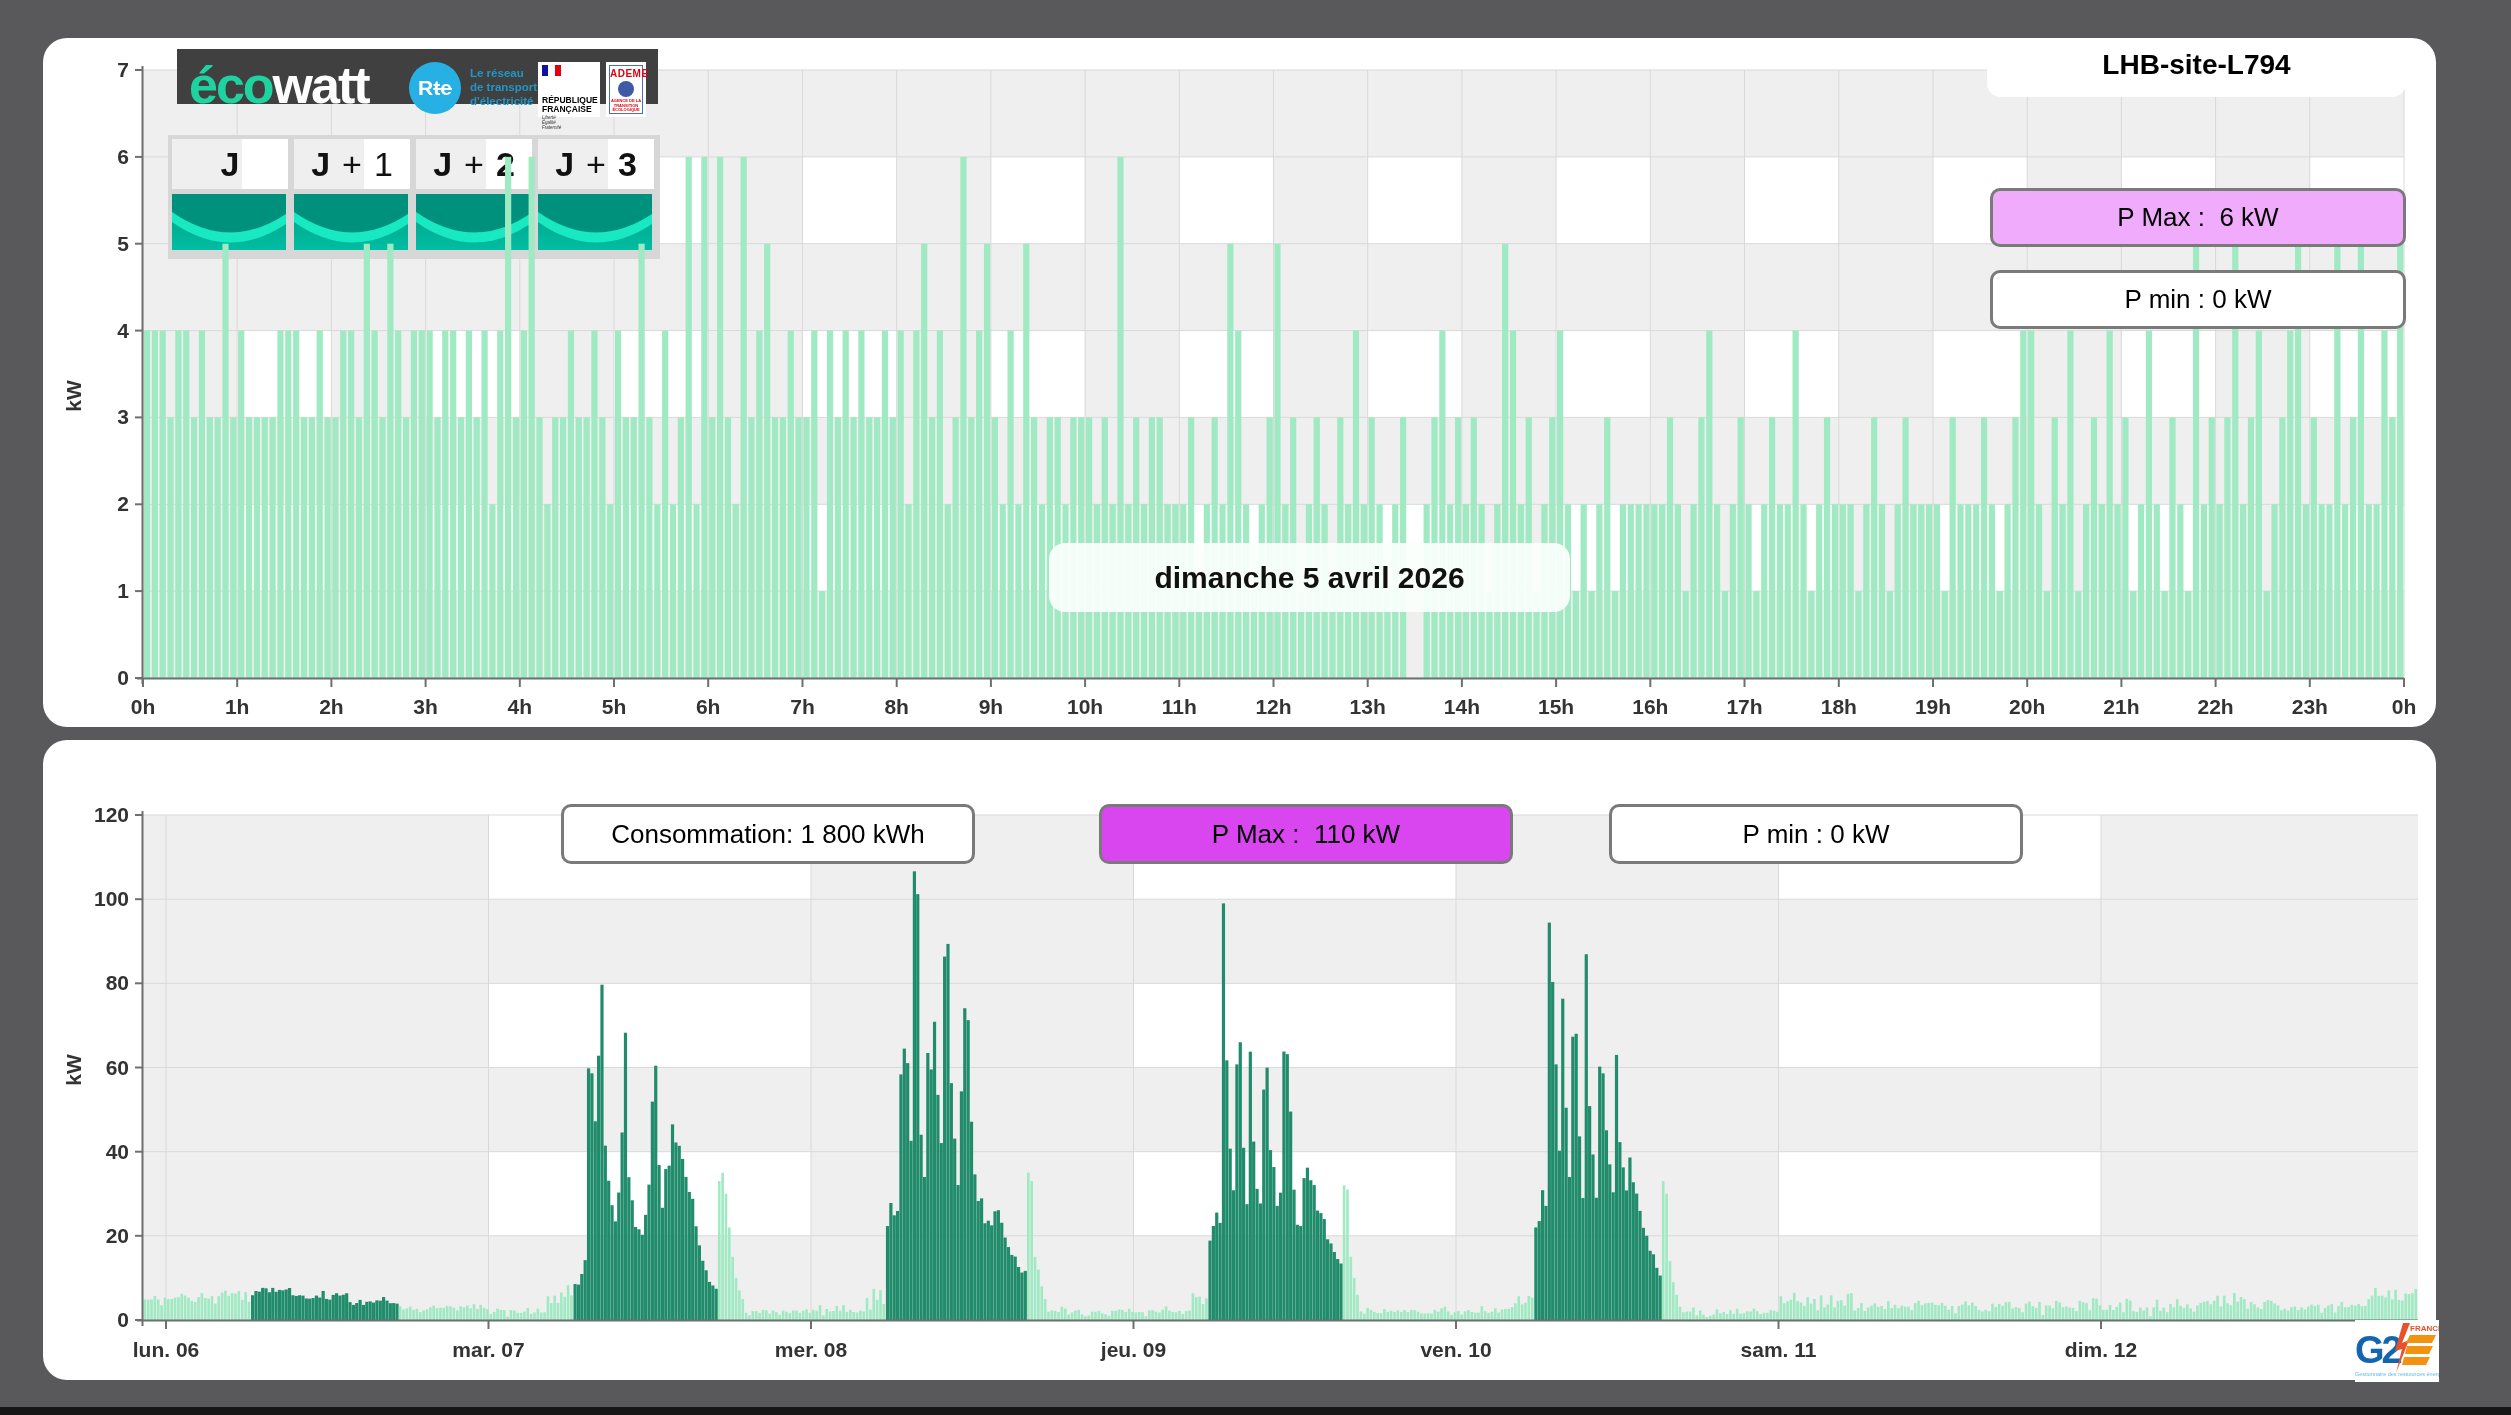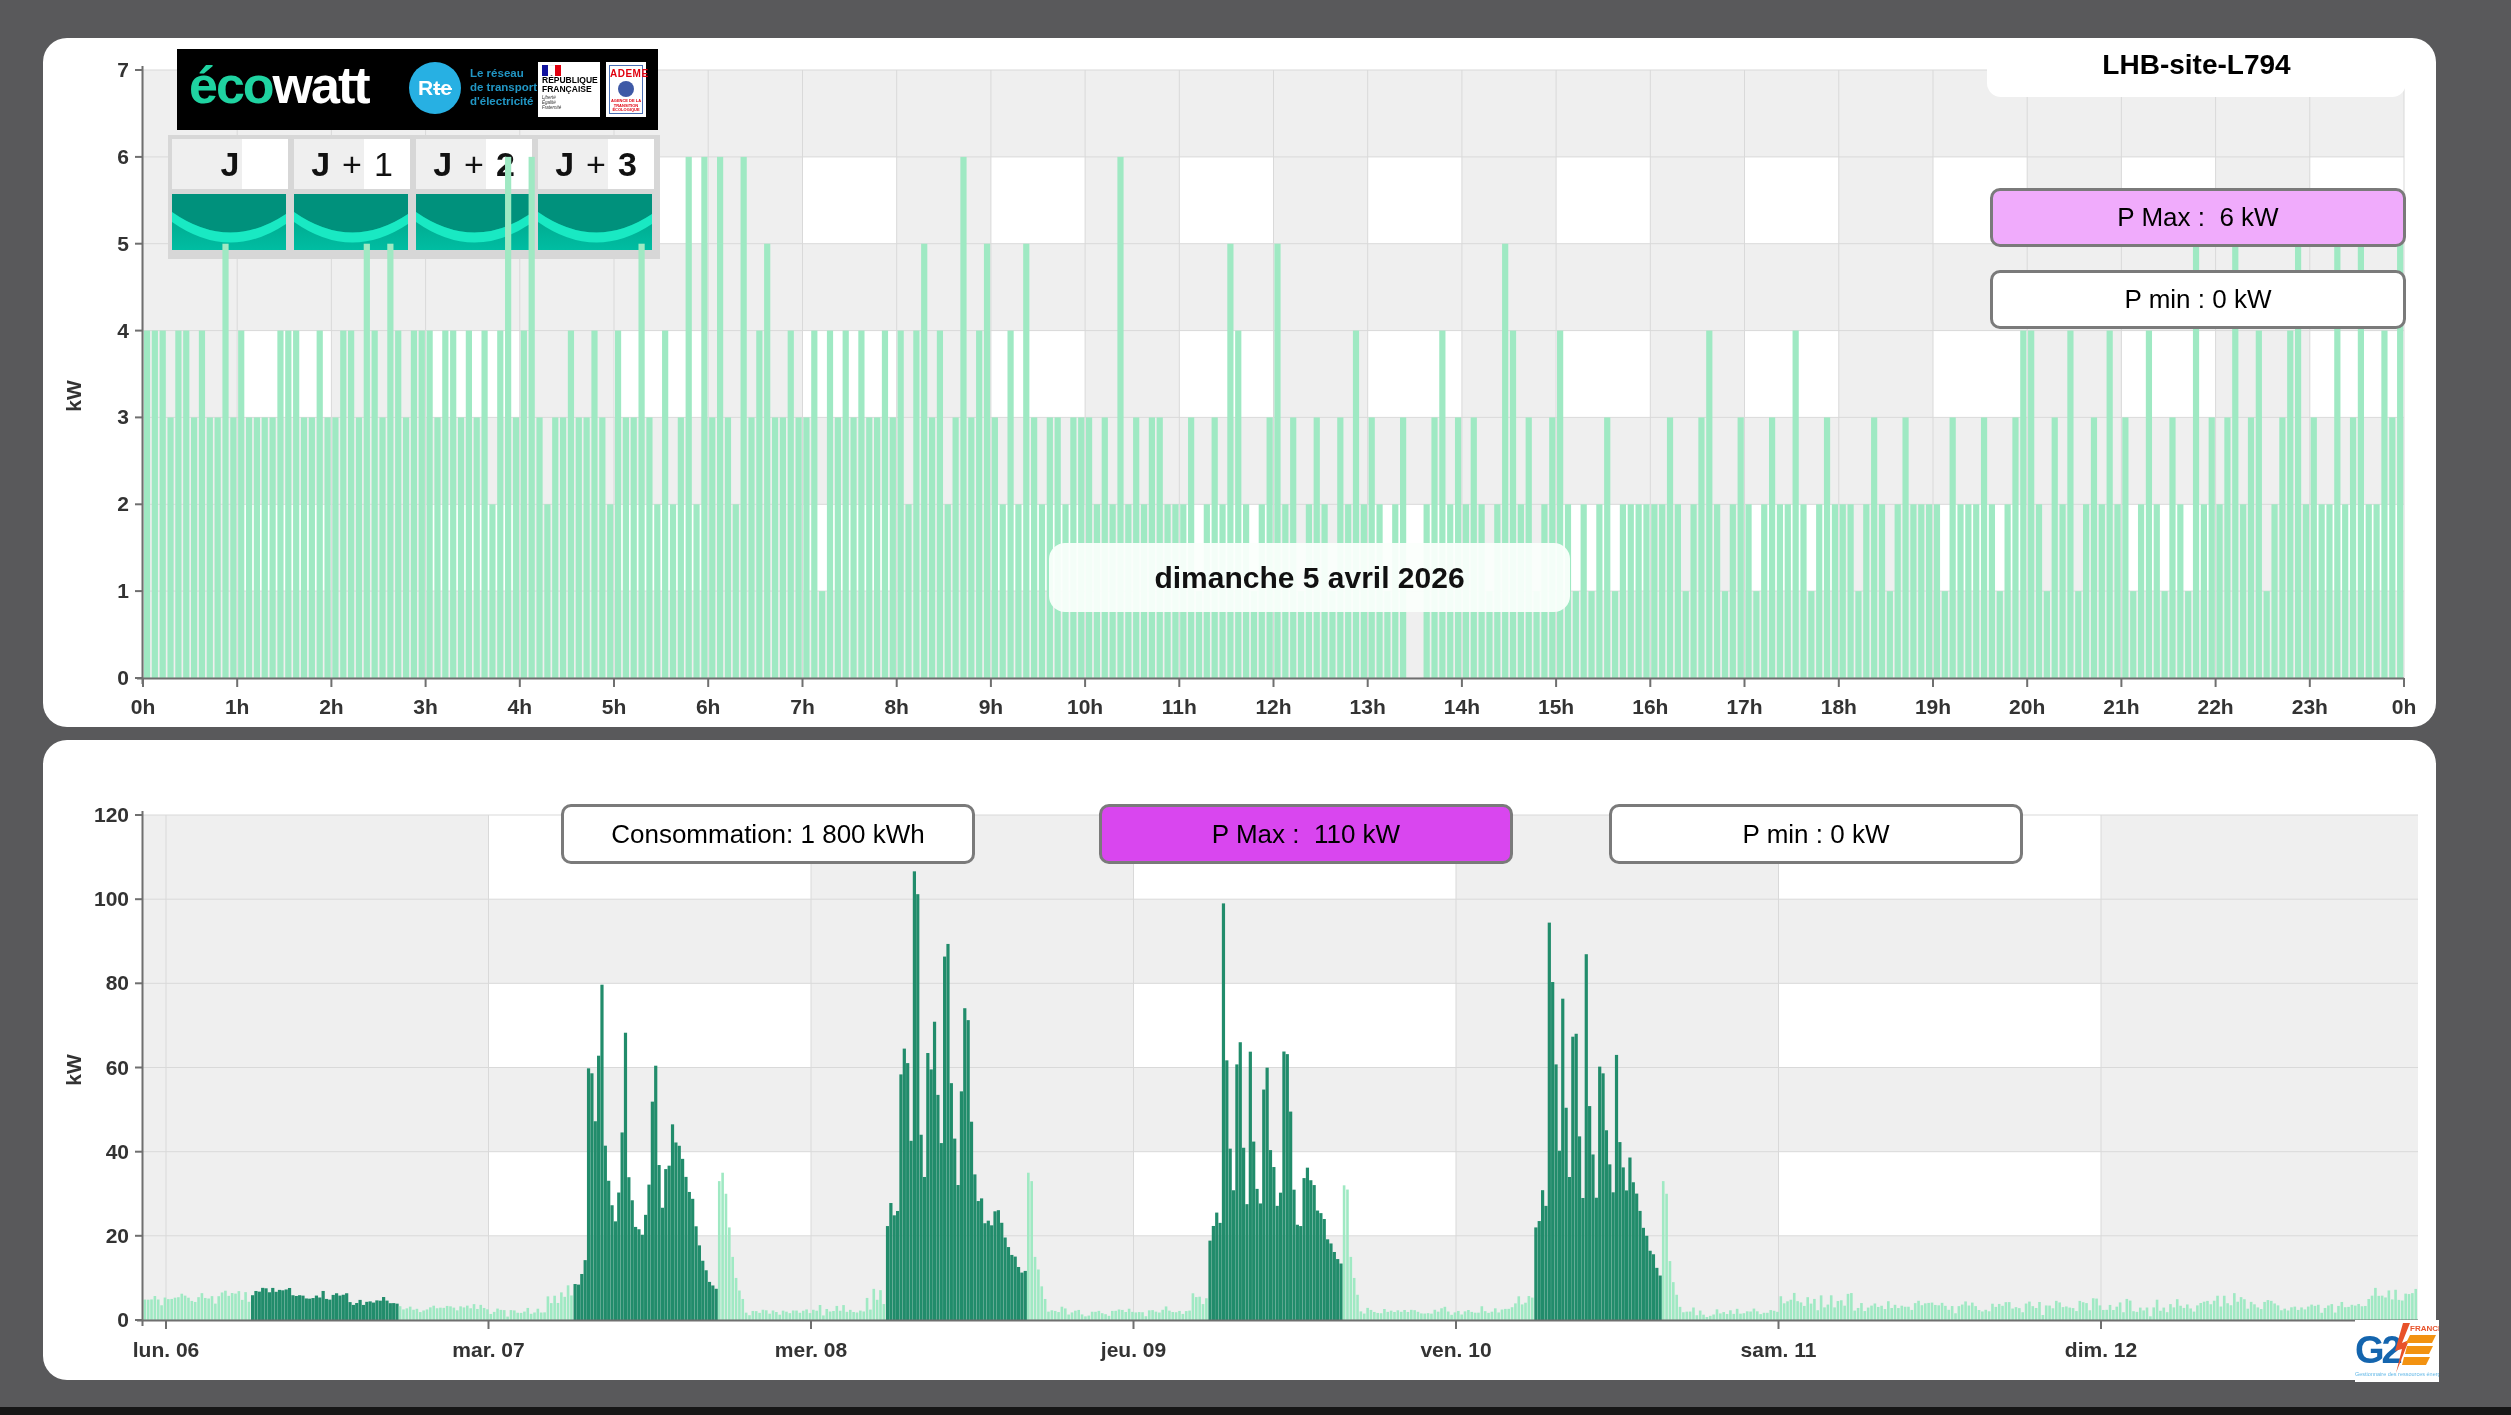--- a/index.html
+++ b/index.html
@@ -74,33 +74,33 @@
       <line x1="1701.5" y1="32" x2="1701.5" y2="640" stroke="#d9d9d9" stroke-width="1"></line>
       <line x1="1795.8" y1="32" x2="1795.8" y2="640" stroke="#d9d9d9" stroke-width="1"></line>
       <line x1="1890.0" y1="32" x2="1890.0" y2="640" stroke="#d9d9d9" stroke-width="1"></line>
       <line x1="1984.2" y1="32" x2="1984.2" y2="640" stroke="#d9d9d9" stroke-width="1"></line>
       <line x1="2078.4" y1="32" x2="2078.4" y2="640" stroke="#d9d9d9" stroke-width="1"></line>
       <line x1="2172.6" y1="32" x2="2172.6" y2="640" stroke="#d9d9d9" stroke-width="1"></line>
       <line x1="2266.8" y1="32" x2="2266.8" y2="640" stroke="#d9d9d9" stroke-width="1"></line>
       <line x1="2361.0" y1="32" x2="2361.0" y2="640" stroke="#d9d9d9" stroke-width="1"></line>
     </svg>
 
-<div style="position:absolute;left:134px;top:11px;width:481px;height:81px;background:#000000;">
+<div style="position:absolute;left:134px;top:11px;width:481px;height:55px;background:#404040;">
   <div style="position:absolute;left:12px;top:10px;font-weight:bold;font-size:52px;letter-spacing:-2px;line-height:1;">
     <span style="color:#1fd3a1">éco</span><span style="color:#ffffff">watt</span>
   </div>
   <div style="position:absolute;left:232px;top:13px;width:52px;height:52px;border-radius:50%;background:#27b0e3;display:flex;align-items:center;justify-content:center;color:#fff;font-size:21px;font-weight:bold;">R<span style="text-decoration:line-through;">te</span></div>
   <div style="position:absolute;left:293px;top:17px;color:#2196c4;font-size:11.5px;line-height:14px;font-weight:bold;">Le réseau<br>de transport<br>d'électricité</div>
   <div style="position:absolute;left:361px;top:13px;width:62px;height:55px;background:#fff;padding:3px 4px;box-sizing:border-box;">
     <div style="width:19px;height:11px;display:flex;">
           <div style="flex:1;background:#10129e"></div>
           <div style="flex:1;background:#fff;border-top:1px solid #eee"></div>
           <div style="flex:1;background:#e1000f"></div>
         </div>
-    <div style="font-size:8.5px;font-weight:bold;color:#000;line-height:9px;margin-top:0;">RÉPUBLIQUE<br>FRANÇAISE</div>
+    <div style="font-size:8.5px;font-weight:bold;color:#000;line-height:9px;margin-top:20px;">RÉPUBLIQUE<br>FRANÇAISE</div>
     <div style="font-size:4.5px;color:#333;font-style:italic;line-height:5px;margin-top:1px;">Liberté<br>Égalité<br>Fraternité</div>
   </div>
   <div style="position:absolute;left:429px;top:13px;width:40px;height:55px;background:#fff;display:flex;align-items:center;justify-content:center;">
     <div style="width:34px;height:49px;border:1.5px solid #4a6fb5;box-sizing:border-box;text-align:center;">
       <div style="font-size:10px;font-weight:bold;color:#e1000f;letter-spacing:0.5px;margin-top:2px;">ADEME</div>
       <div style="width:16px;height:16px;border-radius:50%;background:#3e59a6;margin:2px auto;"></div>
       <div style="font-size:4px;color:#e1000f;font-weight:bold;line-height:4.5px;">AGENCE DE LA<br>TRANSITION<br>ÉCOLOGIQUE</div>
     </div>
   </div>
 </div>

